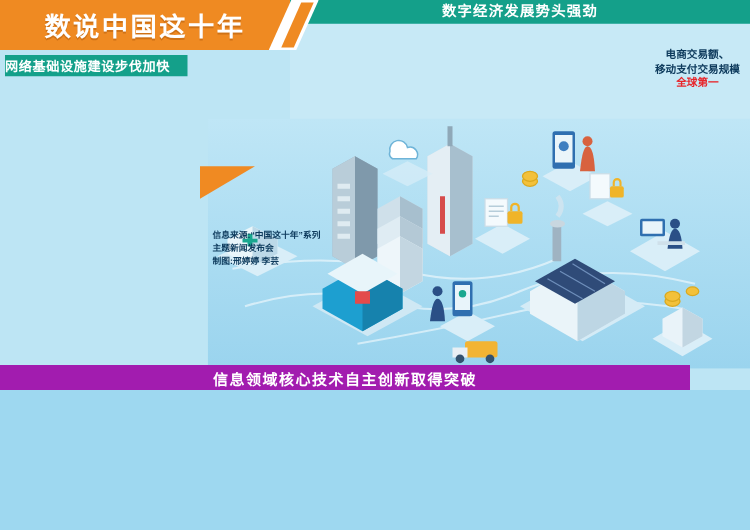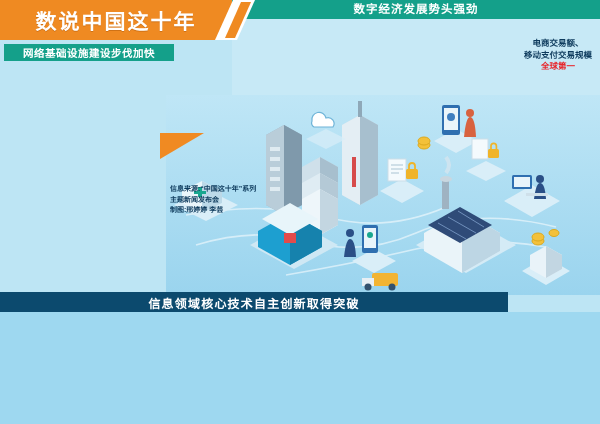--- a/index.html
+++ b/index.html
@@ -71,22 +71,22 @@
   .d2012 .lbl{color:#1769b5;}
   .d2021{left:530px;top:36px;background:conic-gradient(#15a890 0 39.8%, #ffffff 39.8% 100%);}
   .d2021 .lbl{color:#118d7c;}
 
   .ec-note{left:516px;top:38px;width:84px;text-align:center;font-size:8.5px;color:#0d3a5c;font-weight:bold;line-height:11.5px;z-index:6;}
   .ec-note .hl{color:#e8252a;}
 
   
   .left-col{left:0;top:40px;width:166px;height:252px;background:#bde5f4;z-index:5;}
   .sec-head{
-    left:4px;top:44px;width:170px;height:17px;background:#14a08a;
-    display:flex;align-items:center;justify-content:center;z-index:7;
+    left:4px;top:44px;width:146px;height:17px;background:#14a08a;
+    display:flex;align-items:center;justify-content:flex-start;z-index:7;
   }
   .sec-head .t{color:#fff;font-size:10.5px;font-weight:bold;letter-spacing:.5px;}
 
   .row{position:absolute;display:flex;align-items:center;}
   .row .txt{font-size:8.6px;color:#0d3a5c;font-weight:bold;line-height:12px;}
   .row .txt .hl{color:#e8252a;}
   .icon-box{flex:0 0 auto;}
 
   .r1{left:6px;top:66px;width:156px;}
   .r2{left:6px;top:106px;width:156px;}
@@ -123,21 +123,21 @@
   .hl2{font-size:27px;line-height:30px;margin-top:2px;}
   .hl-tail{position:absolute;left:160px;top:133px;width:0;height:0;
      border-left:44px solid #f08a22;border-bottom:26px solid transparent;z-index:11;}
 
   .source{left:170px;top:184px;font-size:7px;color:#0d3a5c;line-height:10.5px;z-index:12;font-weight:bold;}
 
   
   .illus{left:166px;top:95px;width:434px;height:200px;z-index:2;overflow:hidden;}
 
   
-  .bot-banner{left:0;top:292px;width:508px;height:20px;background:#0c4a6e;
+  .bot-banner{left:0;top:292px;width:552px;height:20px;background:#a21caf;
     display:flex;align-items:center;justify-content:center;z-index:9;}
   .bot-banner .t{color:#fff;font-size:12px;font-weight:bold;letter-spacing:1.2px;}
 
   .bot-area{left:0;top:312px;width:600px;height:112px;background:#9ed8f0;z-index:3;}
   .bot-row1{left:0;top:314px;width:600px;height:52px;}
   .bot-row2{left:0;top:368px;width:600px;height:52px;}
   .bcell{position:absolute;display:flex;align-items:center;height:52px;}
   .bcell .bt{font-size:8.6px;color:#0d3a5c;font-weight:bold;line-height:13px;}
   .bcell .bt .hl{color:#e8252a;}
   .hsep{position:absolute;left:6px;width:588px;height:0;border-top:1.5px dotted #5fa9cb;}

